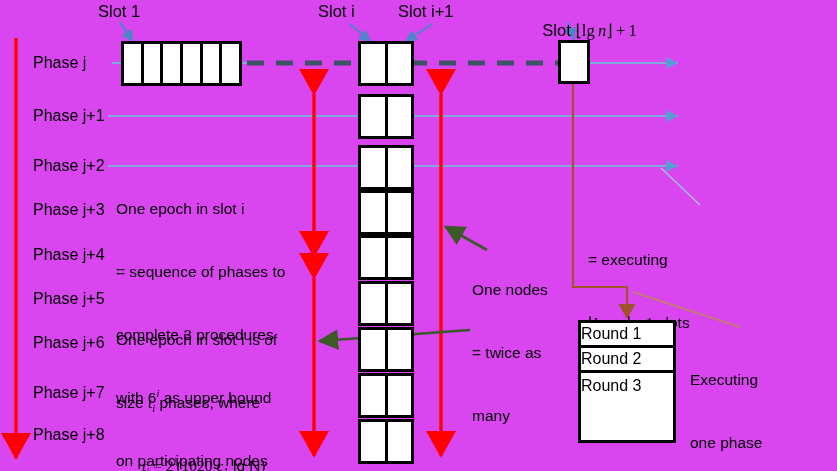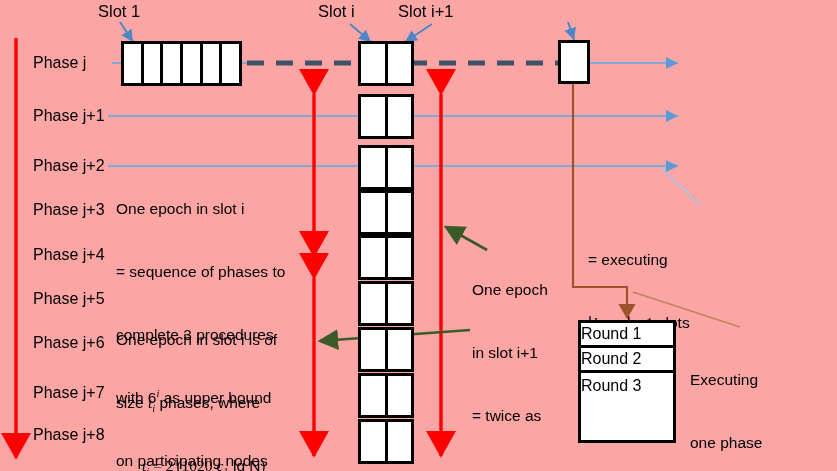--- a/index.html
+++ b/index.html
@@ -1,19 +1,19 @@
 <!DOCTYPE html>
 <html><head>
 <meta charset="utf-8">
 <style>
   html,body{margin:0;padding:0;background:#ffffff;}
   #root{
     position:relative;
     width:837px;height:471px;
-    background:#fca5a5;
+    background:#d946ef;
     font-family:"Liberation Sans", sans-serif;
     overflow:hidden;
   }
   .abs{position:absolute;}
   .txt{
     color:#000000;
     font-size:15.5px;
     line-height:21px;
     white-space:pre;
   }
@@ -157,20 +157,23 @@
       <line x1="633" y1="292" x2="740" y2="327" stroke="#C08457" stroke-width="1.4"></line>
     </g>
   </svg>
 
   <div class="abs slotlabel" style="left:98px;top:2px;">Slot 1</div>
 
   <div class="abs slotlabel" style="left:318px;top:2px;">Slot i</div>
 
   <div class="abs slotlabel" style="left:398px;top:2px;">Slot i+1</div>
 
+  <div class="abs slotlabel" style="left:524px;top:2px;">
+    <span>Slot </span><span class="mathr">⌊lg <span class="mathi">n</span>⌋ + 1</span>
+  </div>
 
   <div class="abs phaselabel" style="left:33px;top:54px;">Phase j</div>
   <div class="abs phaselabel" style="left:33px;top:107px;">Phase j+1</div>
   <div class="abs phaselabel" style="left:33px;top:157px;">Phase j+2</div>
   <div class="abs phaselabel" style="left:33px;top:201px;">Phase j+3</div>
   <div class="abs phaselabel" style="left:33px;top:246px;">Phase j+4</div>
   <div class="abs phaselabel" style="left:33px;top:290px;">Phase j+5</div>
   <div class="abs phaselabel" style="left:33px;top:334px;">Phase j+6</div>
   <div class="abs phaselabel" style="left:33px;top:384px;">Phase j+7</div>
   <div class="abs phaselabel" style="left:33px;top:426px;">Phase j+8</div>
@@ -233,22 +236,21 @@
     <div>on participating nodes</div>
   </div>
 
   <div class="abs txt" style="left:116px;top:287px;">
     <div>One epoch in slot i is of</div>
     <div><span>size </span><span class="mathi">t</span><sub class="sub mathi">i</sub><span> phases, where</span></div>
     <div style="padding-left:26px;"><span class="mathi">t</span><sub class="sub mathi">i</sub><span class="mathr"> = 2</span><sup class="sup mathi">i</sup><span class="mathr">(1020 </span><span class="mathi">c</span><sub class="sub mathr">1</sub><span> lg N)</span></div>
   </div>
 
   <div class="abs txt" style="left:472px;top:237px;width:92px;">
-    <div>One epoch</div>
-    <div>in slot i+1</div>
+    <div>One nodes</div>
     <div>= twice as</div>
     <div>many</div>
     
     
     
   </div>
 
   <div class="abs txt" style="left:588px;top:207px;">
     <div>= executing</div>
     <div><span class="mathr">⌊log <span class="mathi">n</span>⌋ + 1</span><span> slots</span></div>

